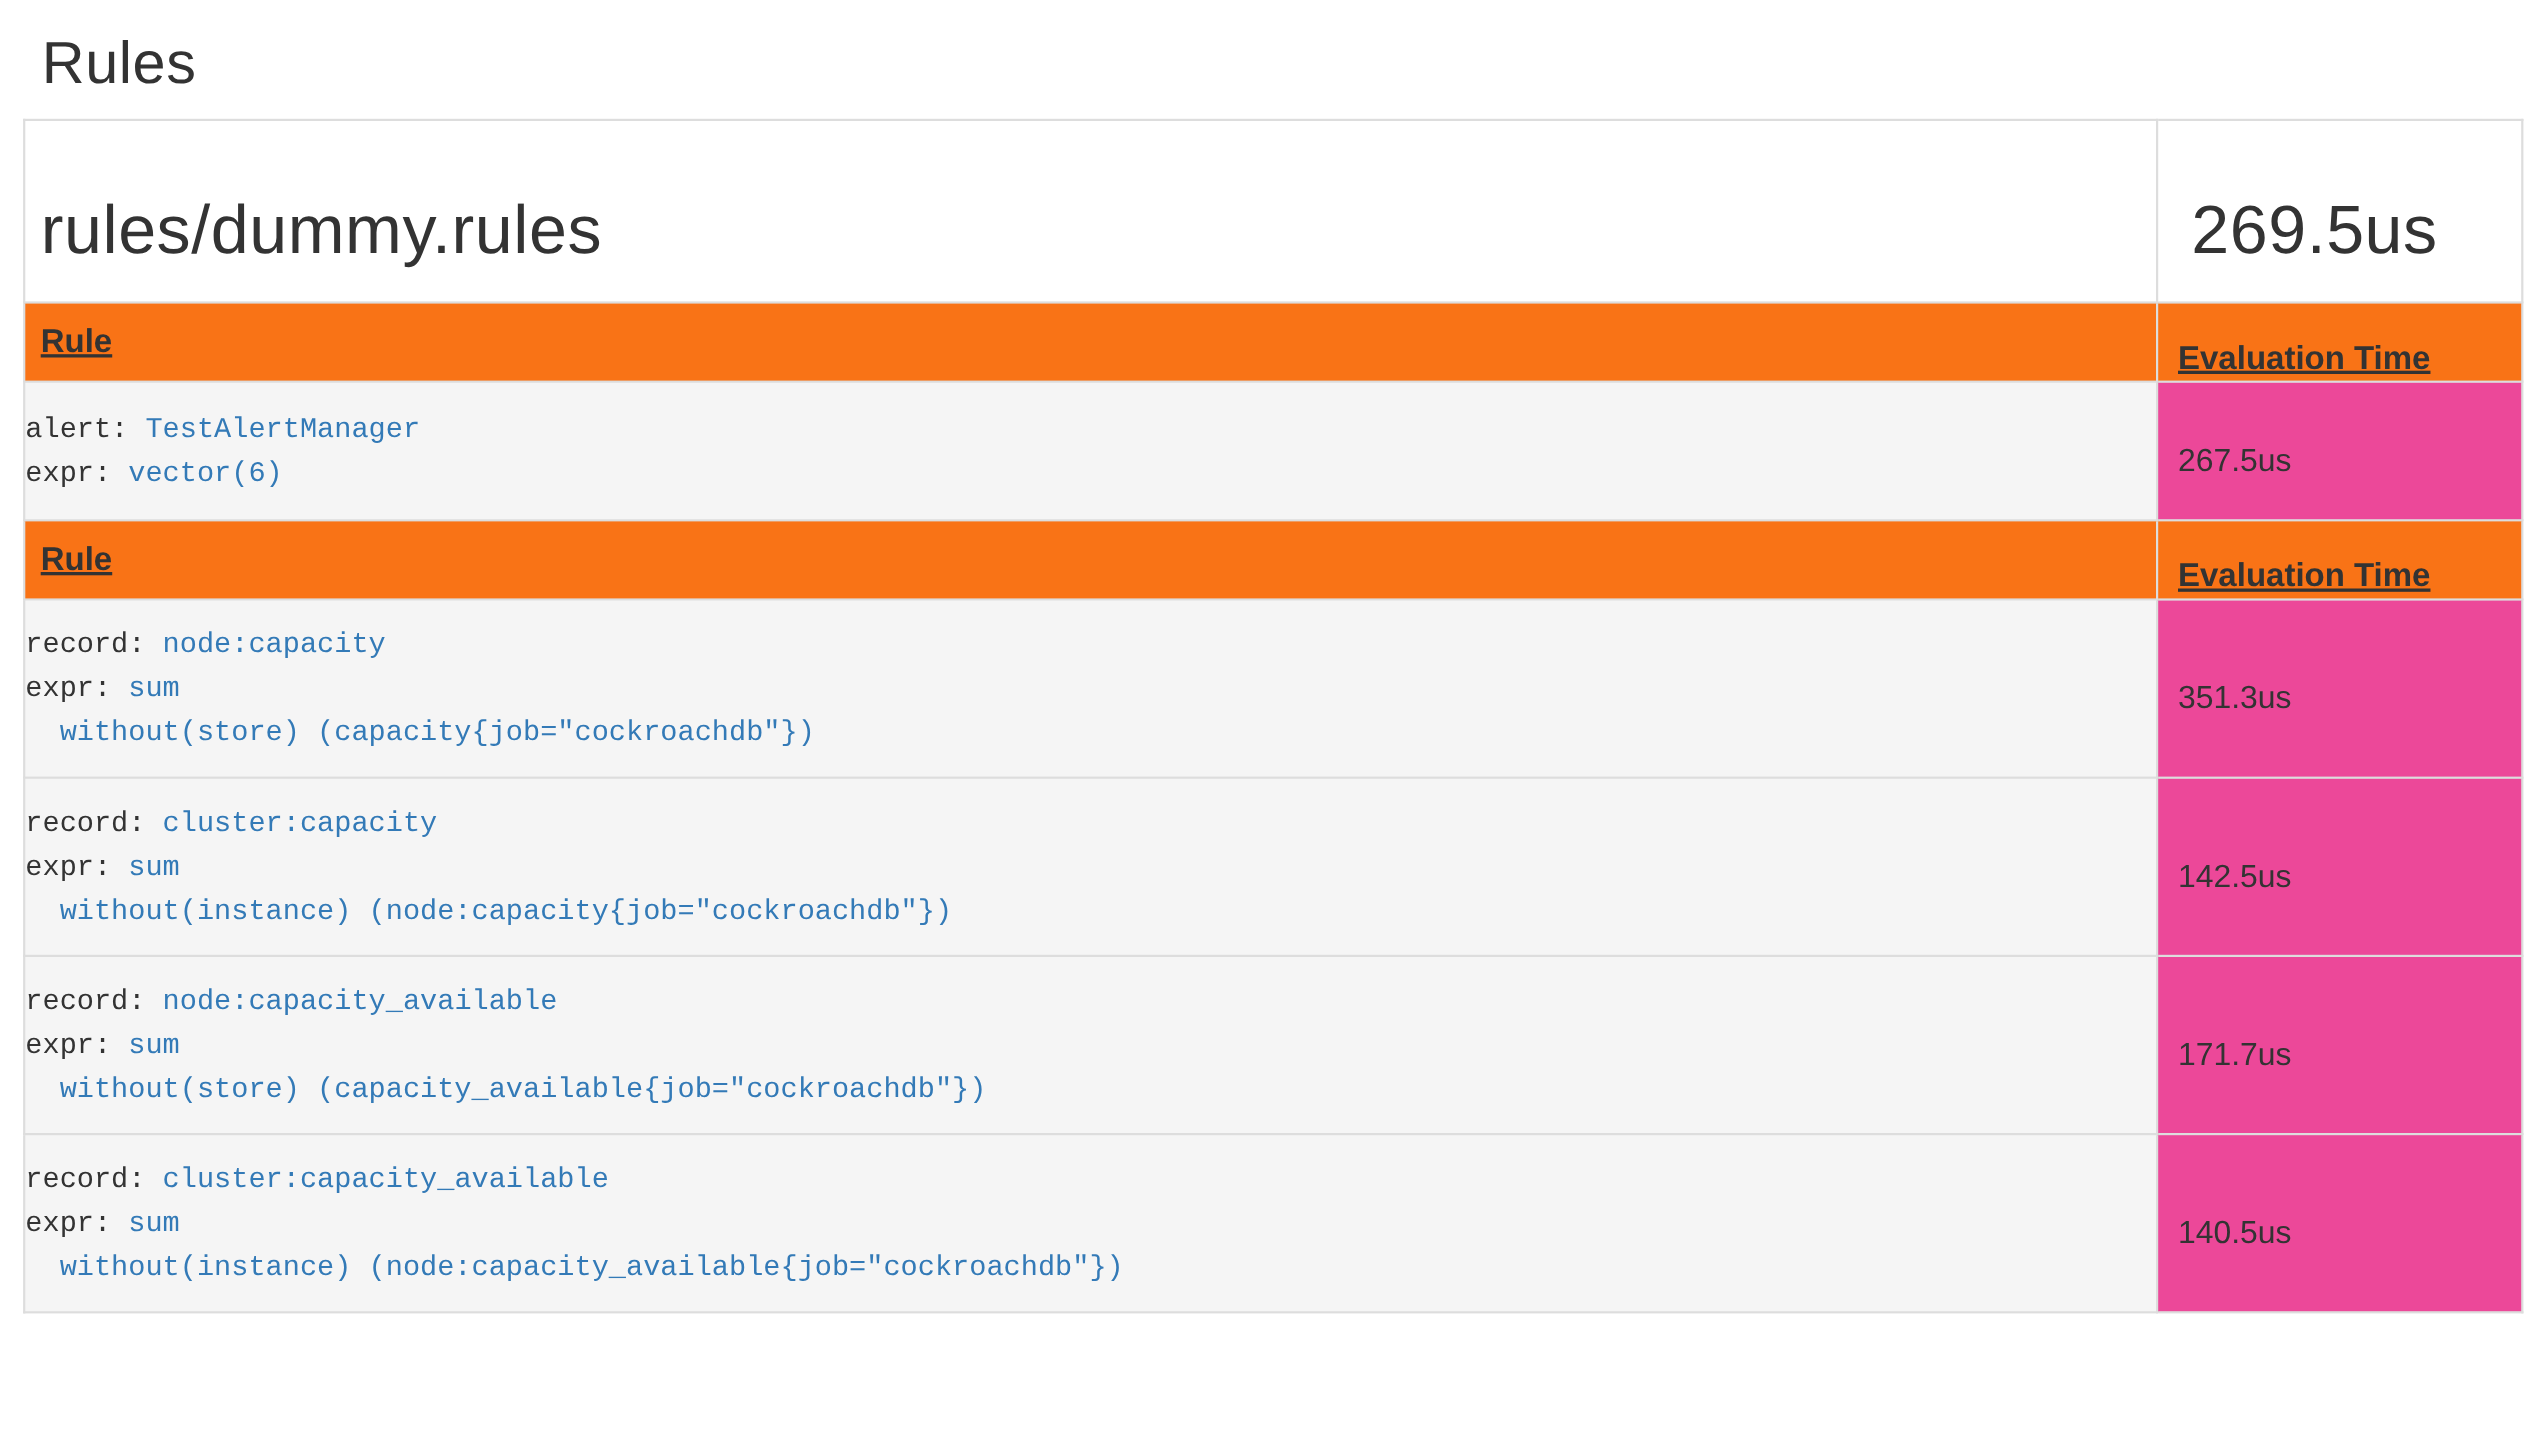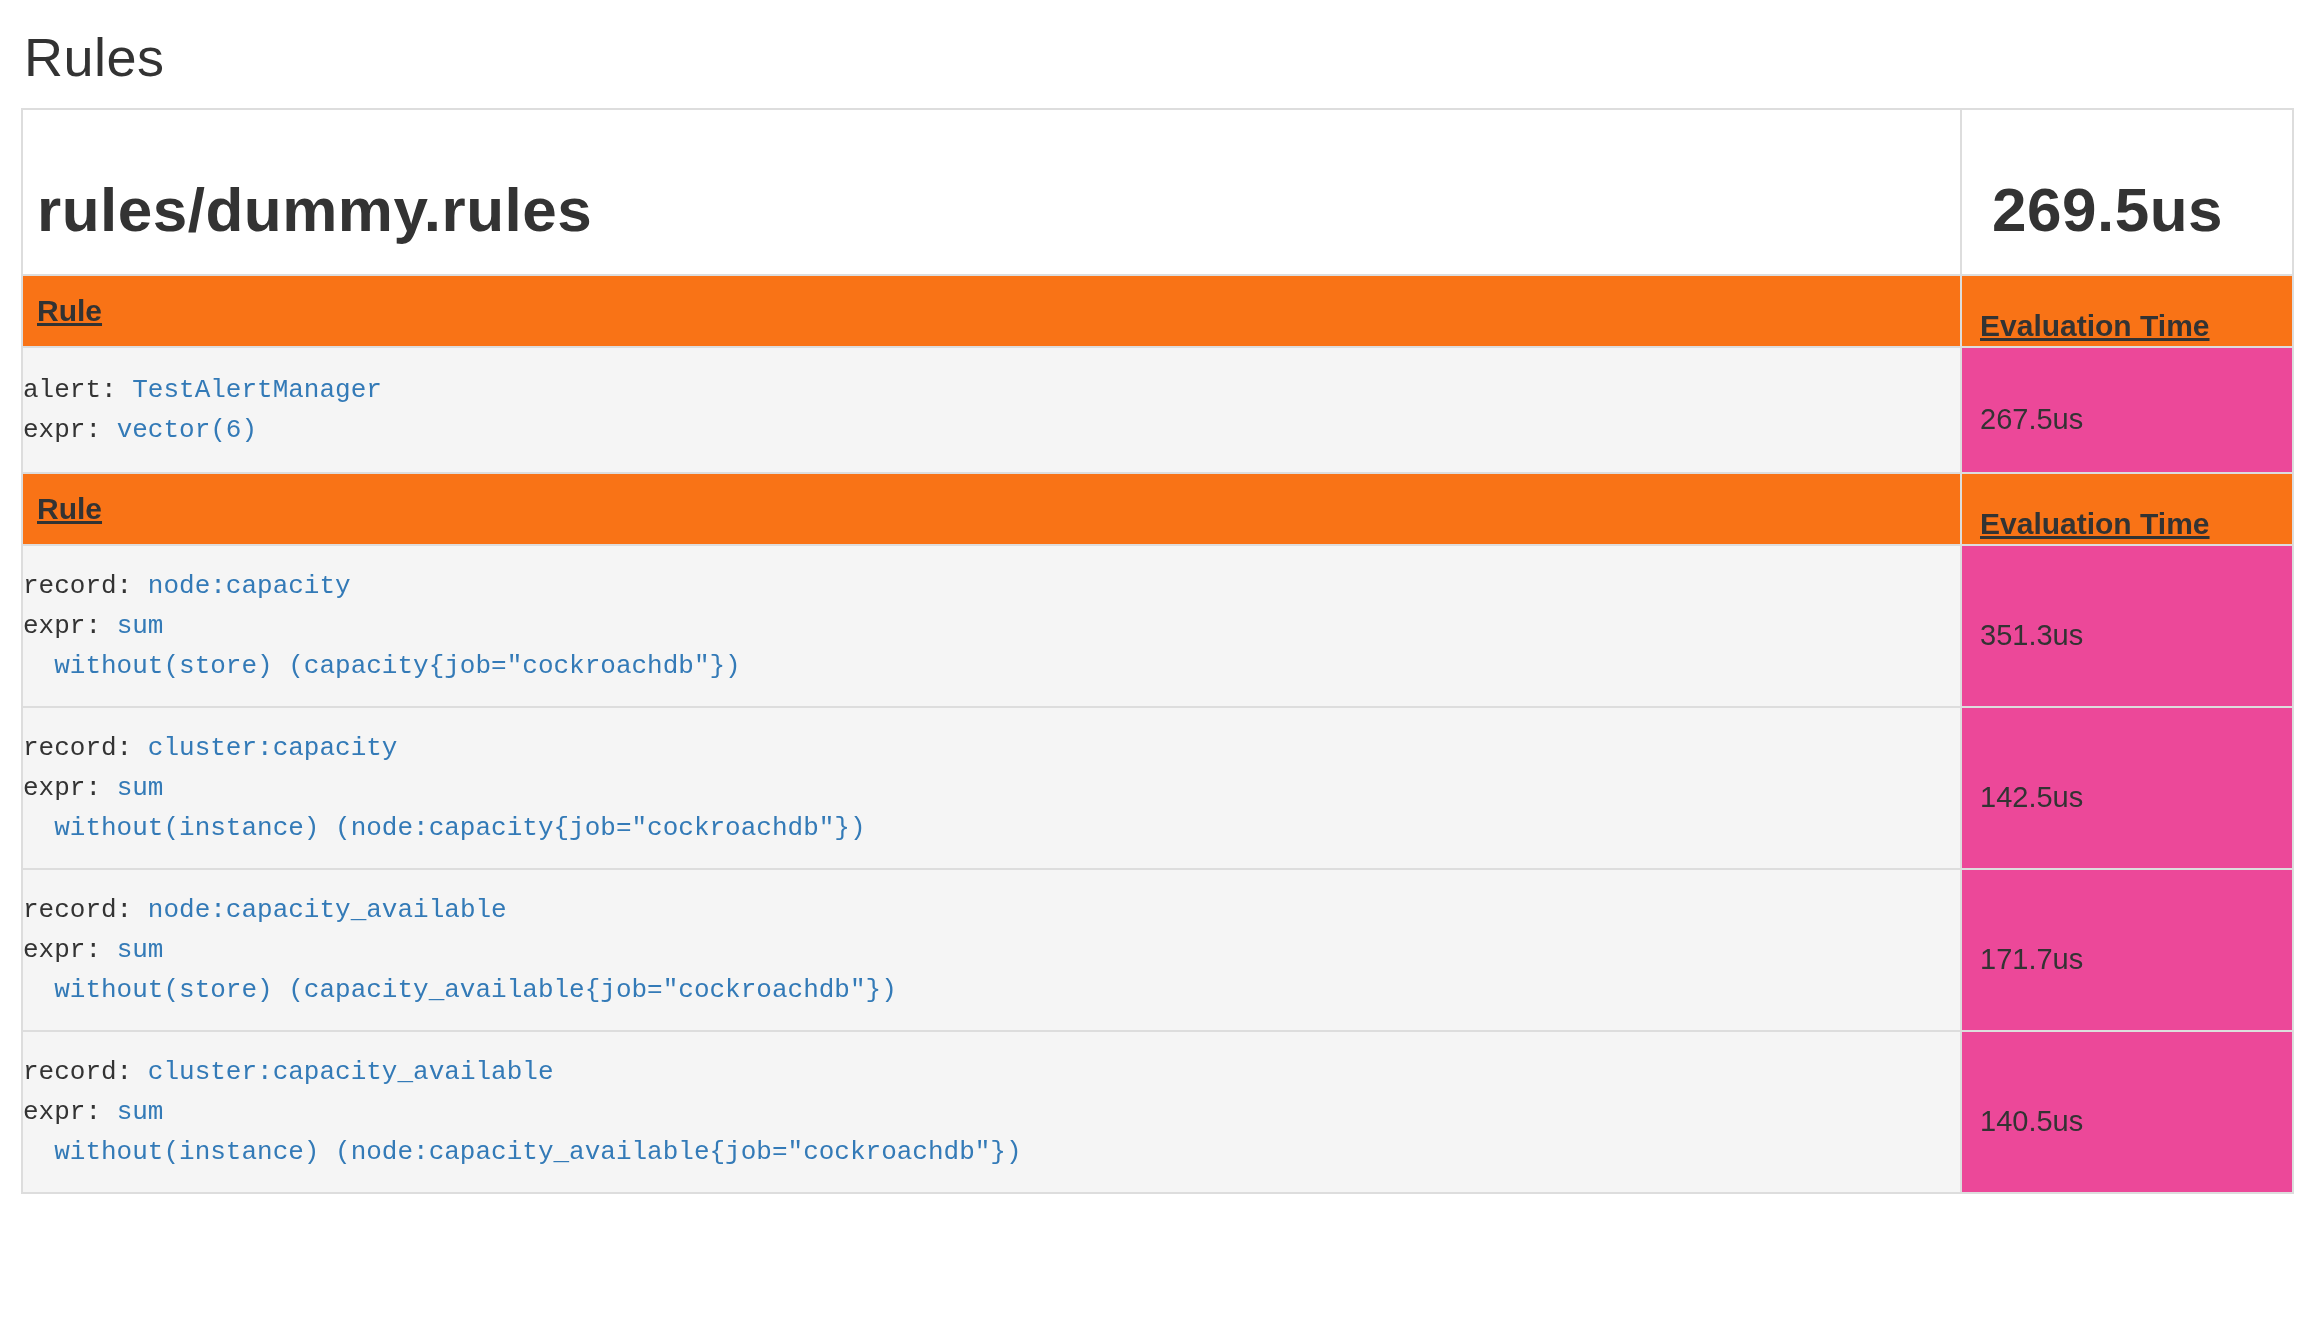--- a/index.html
+++ b/index.html
@@ -13,40 +13,40 @@
     color: #333333;
     -webkit-font-smoothing: antialiased;
   }
   .container {
     padding: 0 22px 0 21px;
   }
   h1.page-title {
     font-size: 54px;
     font-weight: 500;
     color: #333333;
-    margin: 26px 0 20px 3px;
+    margin: 26px 0 20px 17px;
     letter-spacing: 0.5px;
   }
   table.rules-table {
     width: 100%;
     border-collapse: collapse;
     table-layout: fixed;
   }
   table.rules-table td {
     border: 2px solid #dddddd;
     vertical-align: middle;
     padding: 0;
   }
   col.col-time { width: 332px; }
 
   
   tr.group-header-row td { height: 164px; background: #ffffff; }
   .group-h2 {
     font-size: 62px;
-    font-weight: 700;
+    font-weight: 400;
     color: #333333;
     margin: 34px 0 0 0;
     padding-left: 14px;
     letter-spacing: 0.5px;
     white-space: nowrap;
     overflow: hidden;
   }
   td.group-time-cell .group-h2 { padding-left: 30px; }
 
   

